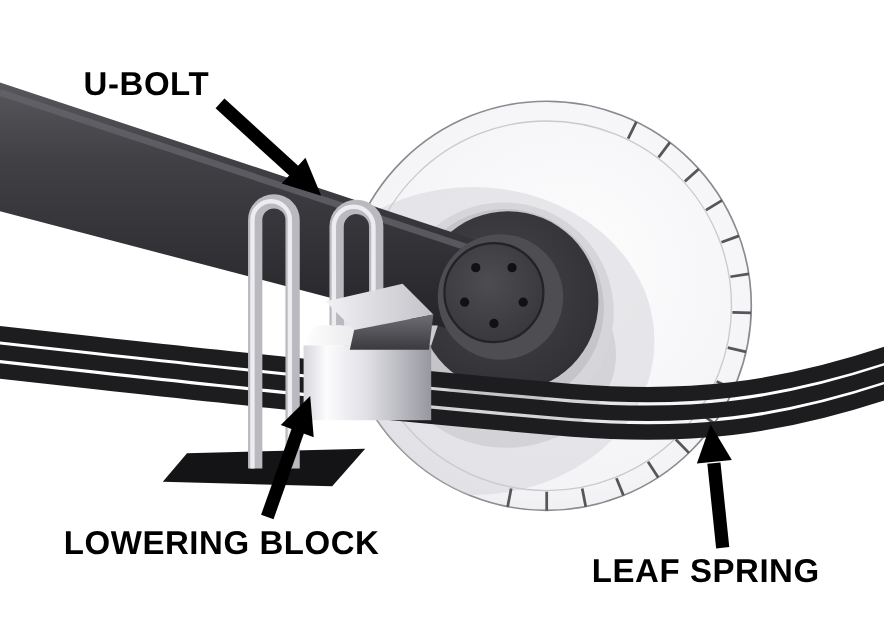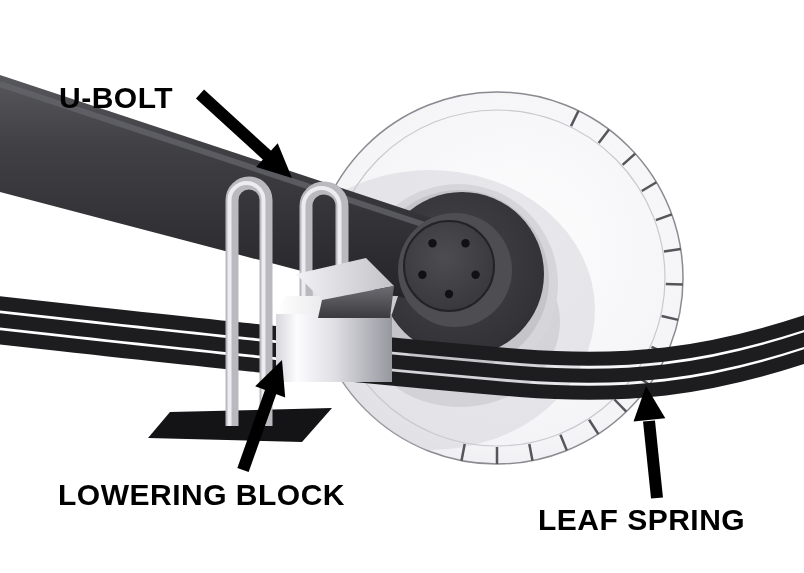--- a/index.html
+++ b/index.html
@@ -22,21 +22,21 @@
   }
   .callout-label {
     position: absolute;
     font-weight: bold;
     font-size: 30px;
     letter-spacing: 0.5px;
     color: #000000;
     white-space: nowrap;
     user-select: none;
   }
-  #label-u-bolt        { left: 59px;  top: 60px; margin-top: 21px;  }
+  #label-u-bolt        { left: 76px;  top: 60px;  }
   #label-lowering-block{ left: 58px;  top: 478px; }
   #label-leaf-spring   { left: 538px; top: 503px; }
 </style>
 </head>
 <body>
 
 <div class="stage">
 
   <svg viewBox="0 0 804 573" width="804" height="573">
     <defs>

